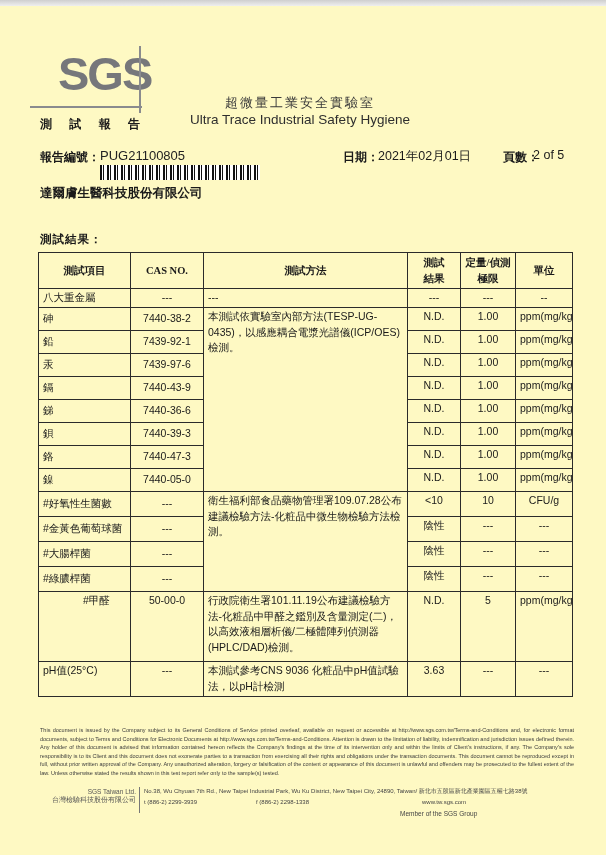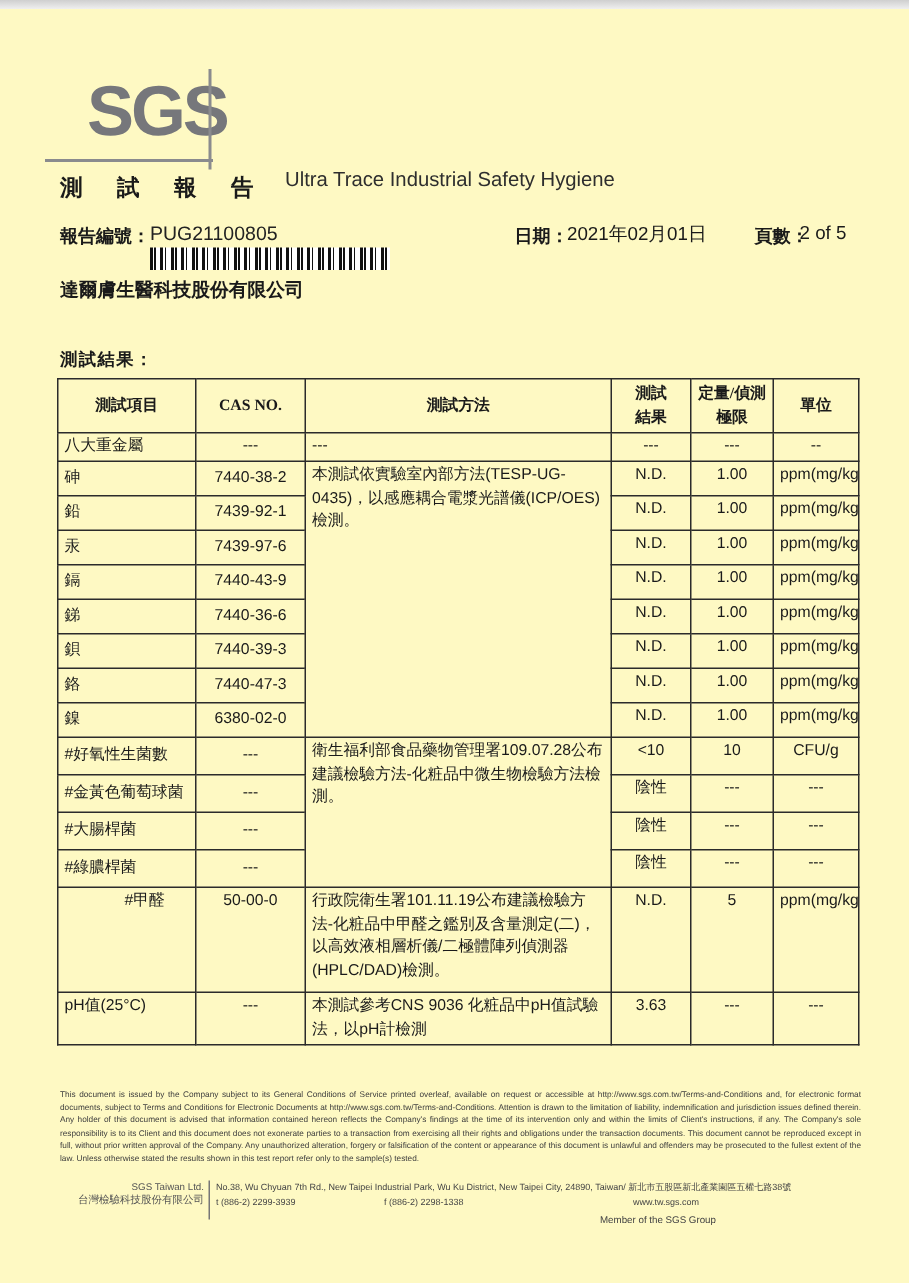--- a/index.html
+++ b/index.html
@@ -9,22 +9,22 @@
     margin:0 auto;
   }
   .abs{position:absolute;}
   .top-strip{left:0;top:0;width:606px;height:6px;
     background:linear-gradient(180deg,#cfcfcf,#efefef);}
   
   .sgs-logo{left:58px;top:50px;font-weight:bold;font-size:47px;line-height:1;
     color:#76777b;letter-spacing:-2px;font-family:"Liberation Sans",sans-serif;}
   .logo-hrule{left:30px;top:106px;width:112px;height:2px;background:#8a8b8e;}
   .logo-vrule{left:139px;top:46px;width:2px;height:67px;background:#8a8b8e;}
-  .doc-title{left:40px;top:116px;font-size:15px;font-weight:bold;letter-spacing:7px;
-    font-family:Liberation Mono, monospace;}
+  .doc-title{left:40px;top:116px;font-size:12px;font-weight:bold;letter-spacing:7px;
+    font-family:Liberation Sans, sans-serif;}
   .lab-zh{left:150px;top:94px;width:300px;text-align:center;font-size:13px;
     letter-spacing:2px;color:#3a3a3a;font-family:"Liberation Serif",serif;}
   .lab-en{left:130px;top:112px;width:340px;text-align:center;font-size:13.5px;color:#2e2e2e;}
   
   .meta-label{font-size:12px;font-weight:bold;font-family:"Liberation Serif",serif;}
   .rn-label{left:40px;top:149px;}
   .rn-value{left:100px;top:148px;font-size:13px;color:#222;}
   .barcode{left:100px;top:165px;width:160px;height:15px;
     background:repeating-linear-gradient(90deg,
       #111 0 2px,#fff 2px 3px,#111 3px 4px,#fff 4px 7px,
@@ -74,20 +74,21 @@
 <body>
 
 <div class="page">
   <div class="abs top-strip"></div>
 
   <div class="abs sgs-logo">SGS</div>
   <div class="abs logo-hrule"></div>
   <div class="abs logo-vrule"></div>
 
   <div class="abs doc-title">測 試 報 告</div>
+  <div class="abs lab-zh">超微量工業安全實驗室</div>
   <div class="abs lab-en">Ultra Trace Industrial Safety Hygiene</div>
 
   <div class="abs meta-label rn-label">報告編號：</div>
   <div class="abs rn-value">PUG21100805</div>
   <div class="abs barcode"></div>
   <div class="abs meta-label date-label">日期：</div>
   <div class="abs date-value">2021年02月01日</div>
   <div class="abs meta-label page-label">頁數：</div>
   <div class="abs page-value">2 of 5</div>
 
@@ -168,21 +169,21 @@
     </tr>
     <tr class="r-metal">
       <td class="c-item">鉻</td>
       <td class="c-cas">7440-47-3</td>
       <td class="c-result">N.D.</td>
       <td class="c-limit">1.00</td>
       <td class="c-unit">ppm(mg/kg)</td>
     </tr>
     <tr class="r-metal">
       <td class="c-item">鎳</td>
-      <td class="c-cas">6380-02-0</td>
+      <td class="c-cas">7440-05-0</td>
       <td class="c-result">N.D.</td>
       <td class="c-limit">1.00</td>
       <td class="c-unit">ppm(mg/kg)</td>
     </tr>
     <tr class="r-micro">
       <td class="c-item">#好氧性生菌數</td>
       <td class="c-cas">---</td>
       <td class="c-method" rowspan="4">衛生福利部食品藥物管理署109.07.28公布建議檢驗方法-化粧品中微生物檢驗方法檢測。</td>
       <td class="c-result">&lt;10</td>
       <td class="c-limit">10</td>

